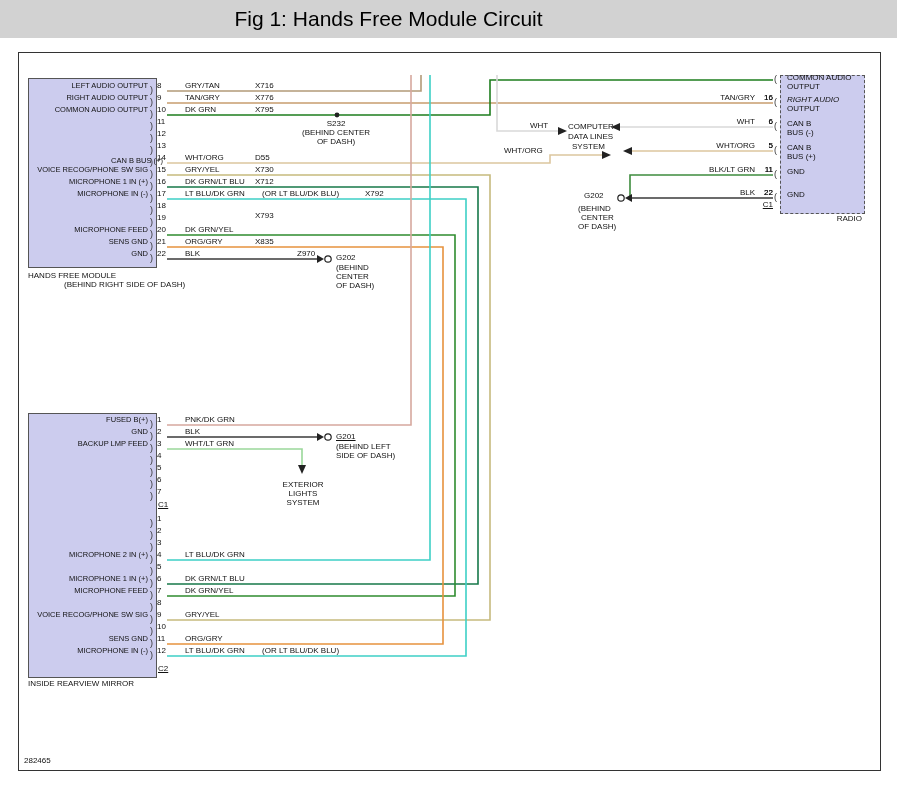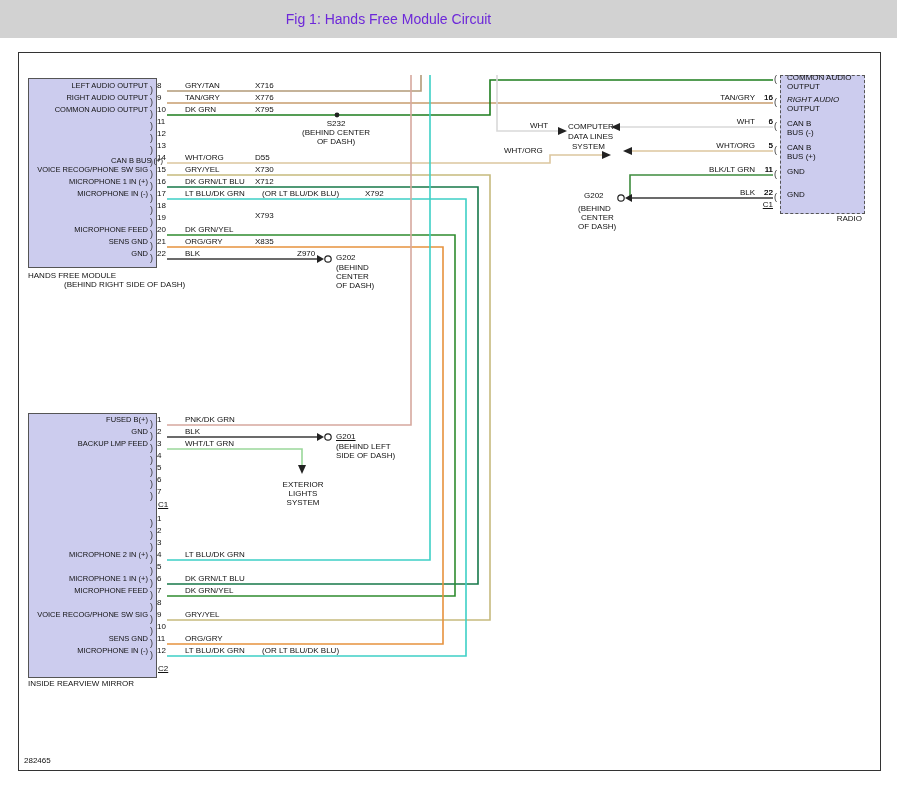--- a/index.html
+++ b/index.html
@@ -4,21 +4,21 @@
 <style>
   html,body{margin:0;padding:0;}
   body{
     width:897px;height:793px;position:relative;background:#ffffff;
     font-family:"Liberation Sans", sans-serif;overflow:hidden;
   }
   .titlebar{
     position:absolute;left:0;top:0;width:897px;height:38px;background:#d2d2d2;
     display:flex;align-items:center;justify-content:center;z-index:4;
   }
-  .titlebar span{font-size:14px;color:#6d28d9;transform:translateX(-60px);}
+  .titlebar span{font-size:21px;color:#000000;transform:translateX(-60px);}
   .frame{
     position:absolute;left:18px;top:52px;width:861px;height:717px;
     border:1px solid #333;background:#fff;z-index:0;
   }
   .block{position:absolute;background:#ccccee;border:1px solid #555;z-index:1;}
   .block.dashed{border:1px dashed #555;}
   #wire-layer{position:absolute;left:0;top:0;z-index:2;}
   .lbl{position:absolute;font-size:8px;line-height:9px;color:#111;white-space:nowrap;z-index:3;}
   .lbl.center{text-align:center;white-space:normal;}
   .lbl.right{text-align:right;white-space:nowrap;}

